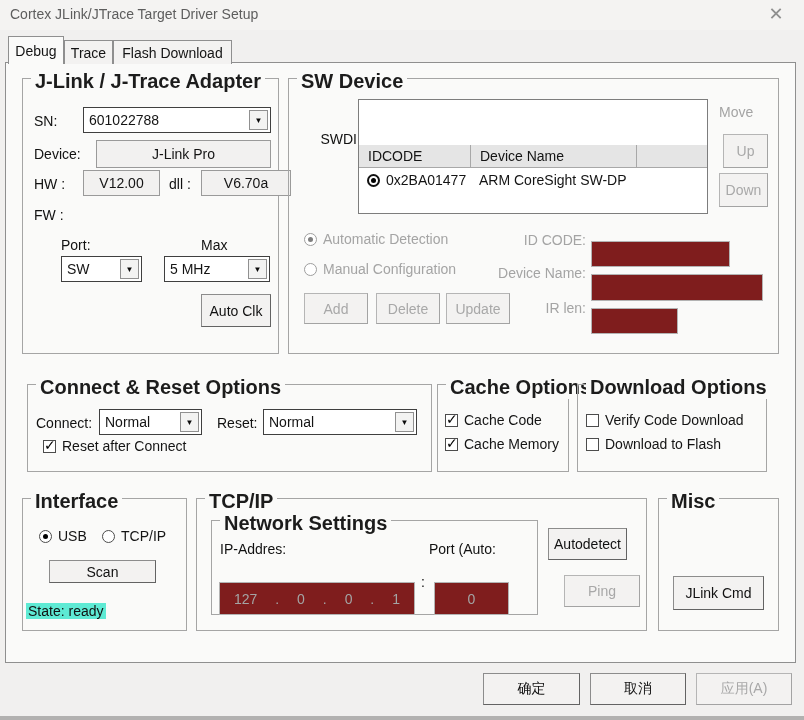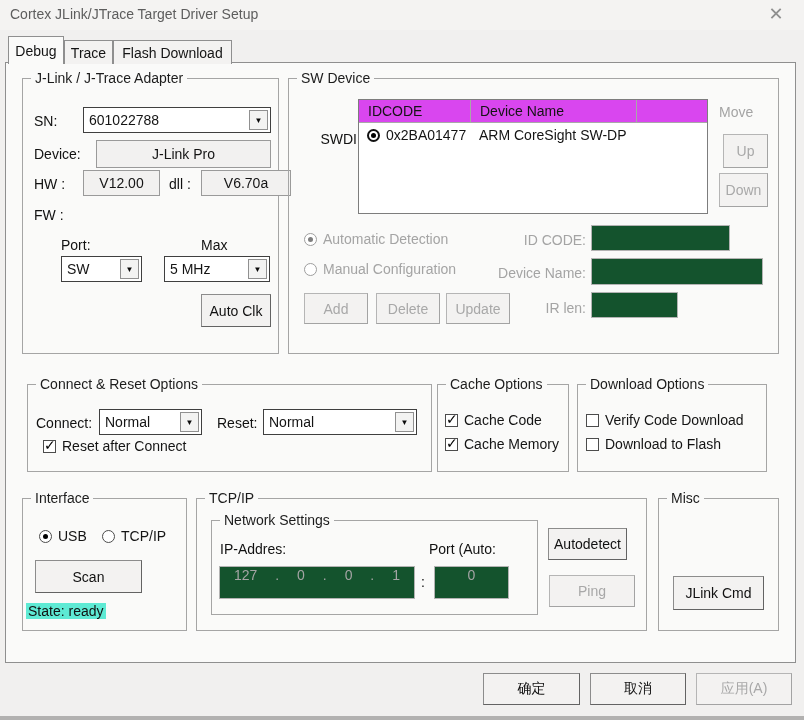--- a/index.html
+++ b/index.html
@@ -13,47 +13,47 @@
   .title-text{position:absolute;left:10px;top:6px;font-size:14px;color:#5d5d5d;white-space:nowrap;}
   .close-x{position:absolute;right:16px;top:2px;font-size:18px;color:#8f8f8f;width:24px;height:24px;
     display:flex;align-items:center;justify-content:center;cursor:default;}
   
   .tabframe{position:absolute;left:5px;top:62px;width:789px;height:599px;background:#fafaf9;border:1px solid #8f8f8f;z-index:1;}
   .tab{position:absolute;border:1px solid #8f8f8f;border-bottom:none;background:#f3f2f1;
     display:flex;align-items:center;justify-content:center;white-space:nowrap;z-index:2;}
   .tab.active{background:#fafaf9;z-index:3;}
   
   .group{position:absolute;border:1px solid #a5a5a5;z-index:4;}
-  .legend{position:absolute;top:-9px;left:8px;background:#fafaf9;padding:0 4px;white-space:nowrap;font-size:14px;color:#1c1c1c;}
+  .legend{position:absolute;top:-9px;left:8px;background:#fafaf9;padding:0 4px;white-space:nowrap;font-size:20px;color:#1c1c1c;font-weight:bold;}
   .lbl{position:absolute;white-space:nowrap;color:#111;}
   .lbl.dis{color:#a4a4a4;}
   
   .combo{position:absolute;display:flex;align-items:stretch;background:#fff;border:1px solid #3f3f3f;box-sizing:border-box;}
   .combo .cval{flex:1;display:flex;align-items:center;padding-left:5px;overflow:hidden;white-space:nowrap;}
   .combo .carrow{width:17px;margin:2px;border:1px solid #909090;background:#f3f3f2;
     display:flex;align-items:center;justify-content:center;font-size:8px;color:#0a0a0a;flex:none;}
   .rofield{position:absolute;background:#f2f1f0;border:1px solid #9a9a9a;box-sizing:border-box;
     display:flex;align-items:center;justify-content:center;overflow:hidden;white-space:nowrap;}
   .rofield.leftalign{justify-content:flex-start;padding-left:3px;}
-  .dfield{position:absolute;background:#14532d;border:1px solid #b3b3b3;box-sizing:border-box;
-    display:flex;color:#a4a4a4;overflow:hidden;}
+  .dfield{position:absolute;background:#7f1d1d;border:1px solid #b3b3b3;box-sizing:border-box;
+    display:flex;align-items:center;color:#a4a4a4;overflow:hidden;margin-top:16px;}
   .button{position:absolute;background:#f3f2f1;border:1px solid #8c8c8c;border-right-color:#636363;border-bottom-color:#636363;
     box-sizing:border-box;display:flex;align-items:center;justify-content:center;font-size:14px;color:#111;cursor:default;white-space:nowrap;}
   .button.dis{color:#a8a8a8;border:1px solid #b5b5b5;border-right-color:#a3a3a3;border-bottom-color:#a3a3a3;}
   .check{position:absolute;display:flex;align-items:center;gap:6px;white-space:nowrap;}
   .box{width:13px;height:13px;background:#fff;border:1px solid #4c4c4c;position:relative;flex:none;box-sizing:border-box;}
   .box.checked::after{content:"✓";position:absolute;left:0px;top:-4px;font-size:14px;font-weight:bold;color:#000;}
   .radio{width:13px;height:13px;border-radius:50%;background:#fff;border:1px solid #4c4c4c;position:relative;flex:none;box-sizing:border-box;}
   .radio.checked::after{content:"";position:absolute;left:3px;top:3px;width:5px;height:5px;border-radius:50%;background:#000;}
   .radio.disr{border-color:#9e9e9e;}
   .radio.disr.checked::after{background:#7e7e7e;}
   .radiolab{position:absolute;display:flex;align-items:center;gap:6px;white-space:nowrap;}
   
   .swtable{position:absolute;left:69px;top:20px;width:350px;height:115px;background:#fff;border:1px solid #7d7d7d;box-sizing:border-box;}
-  .swhead{display:flex;height:22px;background:#d946ef;border-bottom:1px solid #a8a8a8;}
+  .swhead{display:flex;height:22px;background:#e5e5e5;border-bottom:1px solid #a8a8a8;margin-top:45px;}
   .swhc{border-right:1px solid #a8a8a8;box-sizing:border-box;padding-left:9px;display:flex;align-items:center;overflow:hidden;white-space:nowrap;}
   .swrow{position:relative;height:26px;}
   .tradio{position:absolute;left:8px;top:6px;width:13px;height:13px;border-radius:50%;border:2px solid #111;background:#fff;box-sizing:border-box;}
   .tradio.checked::after{content:"";position:absolute;left:2px;top:2px;width:5px;height:5px;border-radius:50%;background:#000;}
   .cellid{position:absolute;left:27px;top:4px;white-space:nowrap;}
   .cellname{position:absolute;left:120px;top:4px;white-space:nowrap;}
   .bottomedge{position:absolute;left:0;right:0;bottom:0;height:4px;background:#b2b1b0;}
 </style>
 </head>
 <body>
@@ -229,21 +229,21 @@
 
     <div class="radiolab" style="left:16px;top:29px;">
       <span class="radio checked"></span>
       <span>USB</span>
     </div>
     <div class="radiolab" style="left:79px;top:29px;">
       <span class="radio"></span>
       <span>TCP/IP</span>
     </div>
 
-    <div class="button" style="left:12px;top:61px;width:107px;height:33px;">
+    <div class="button" style="left:26px;top:61px;width:107px;height:23px;">
       <span>Scan</span>
     </div>
 
     <span class="lbl" style="left:3px;top:104px;background:#5eead4;padding:0 2px;">State: ready</span>
   </div>
 
   <div class="group" style="left:196px;top:498px;width:449px;height:131px;">
     <span class="legend">TCP/IP</span>
 
     <div class="group" style="left:14px;top:21px;width:325px;height:93px;">
@@ -265,21 +265,21 @@
       <span class="lbl" style="left:209px;top:53px;">:</span>
 
       <div class="dfield" style="left:222px;top:45px;width:75px;height:33px;justify-content:center;">
         <span>0</span>
       </div>
     </div>
 
     <div class="button" style="left:351px;top:29px;width:79px;height:32px;">
       <span>Autodetect</span>
     </div>
-    <div class="button dis" style="left:352px;top:76px;width:86px;height:32px;">
+    <div class="button dis" style="left:367px;top:76px;width:76px;height:32px;">
       <span>Ping</span>
     </div>
   </div>
 
   <div class="group" style="left:658px;top:498px;width:119px;height:131px;">
     <span class="legend">Misc</span>
     <div class="button" style="left:14px;top:77px;width:91px;height:34px;">
       <span>JLink Cmd</span>
     </div>
   </div>

